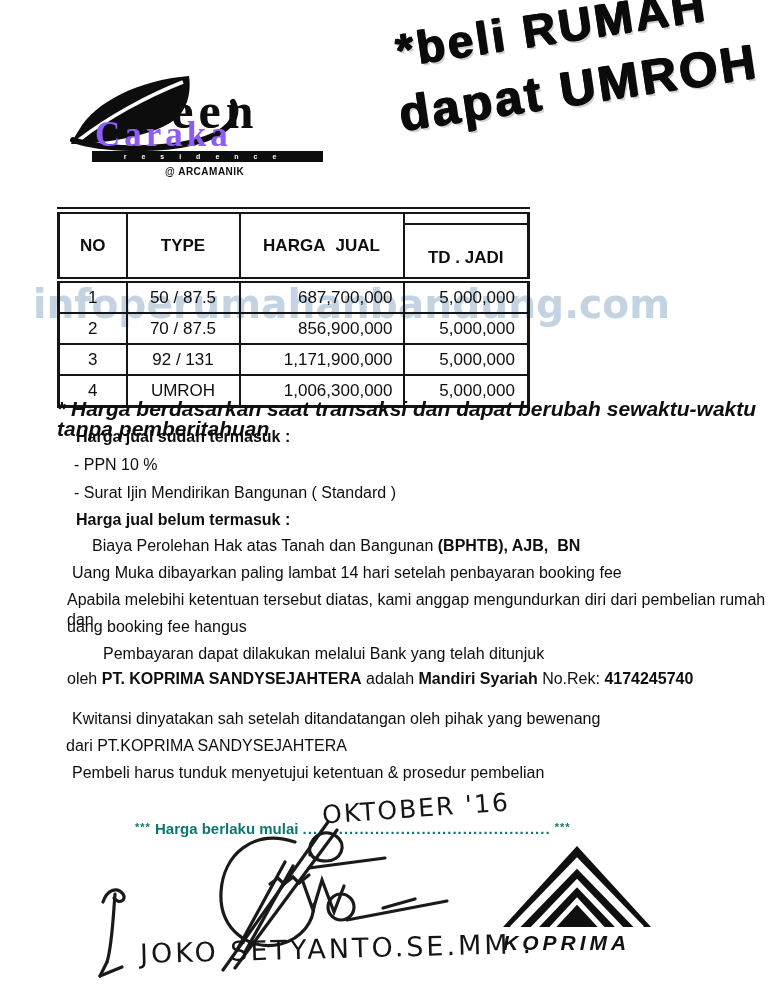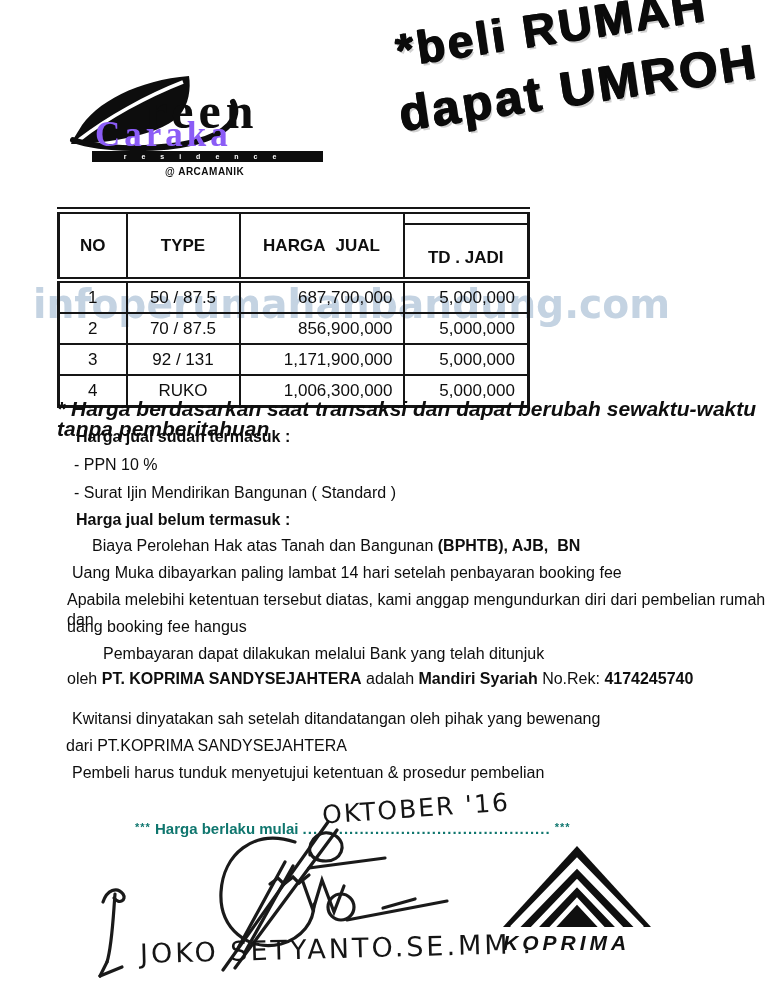--- a/index.html
+++ b/index.html
@@ -193,21 +193,21 @@
       <td class="td-val">5,000,000</td>
     </tr>
     <tr>
       <td class="num">3</td>
       <td class="type">92 / 131</td>
       <td class="price-val">1,171,900,000</td>
       <td class="td-val">5,000,000</td>
     </tr>
     <tr>
       <td class="num">4</td>
-      <td class="type">RUKO</td>
+      <td class="type">UMROH</td>
       <td class="price-val">1,006,300,000</td>
       <td class="td-val">5,000,000</td>
     </tr>
   </tbody>
 </table>
 
 <div class="note n1 bi">* Harga berdasarkan saat transaksi dan dapat berubah sewaktu-waktu tanpa pemberitahuan</div>
 <div class="note n2 bold">Harga jual sudah termasuk :</div>
 <div class="note n3">- PPN 10 %</div>
 <div class="note n4">- Surat Ijin Mendirikan Bangunan ( Standard )</div>

